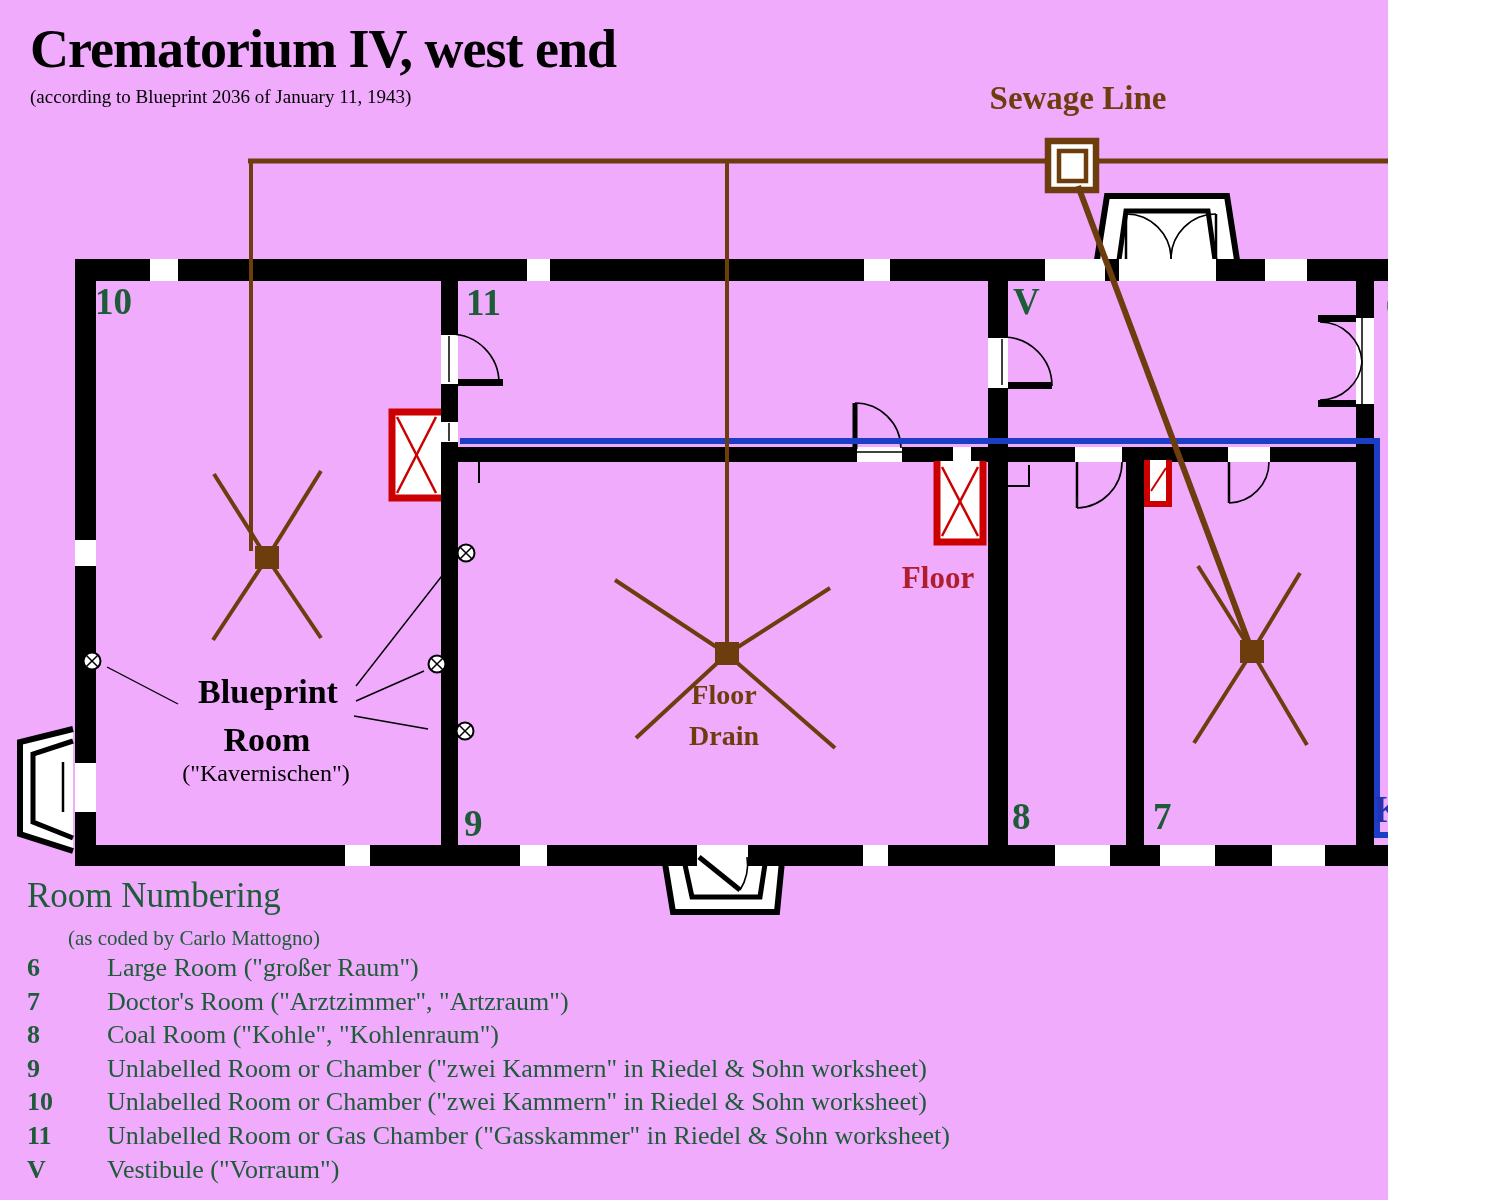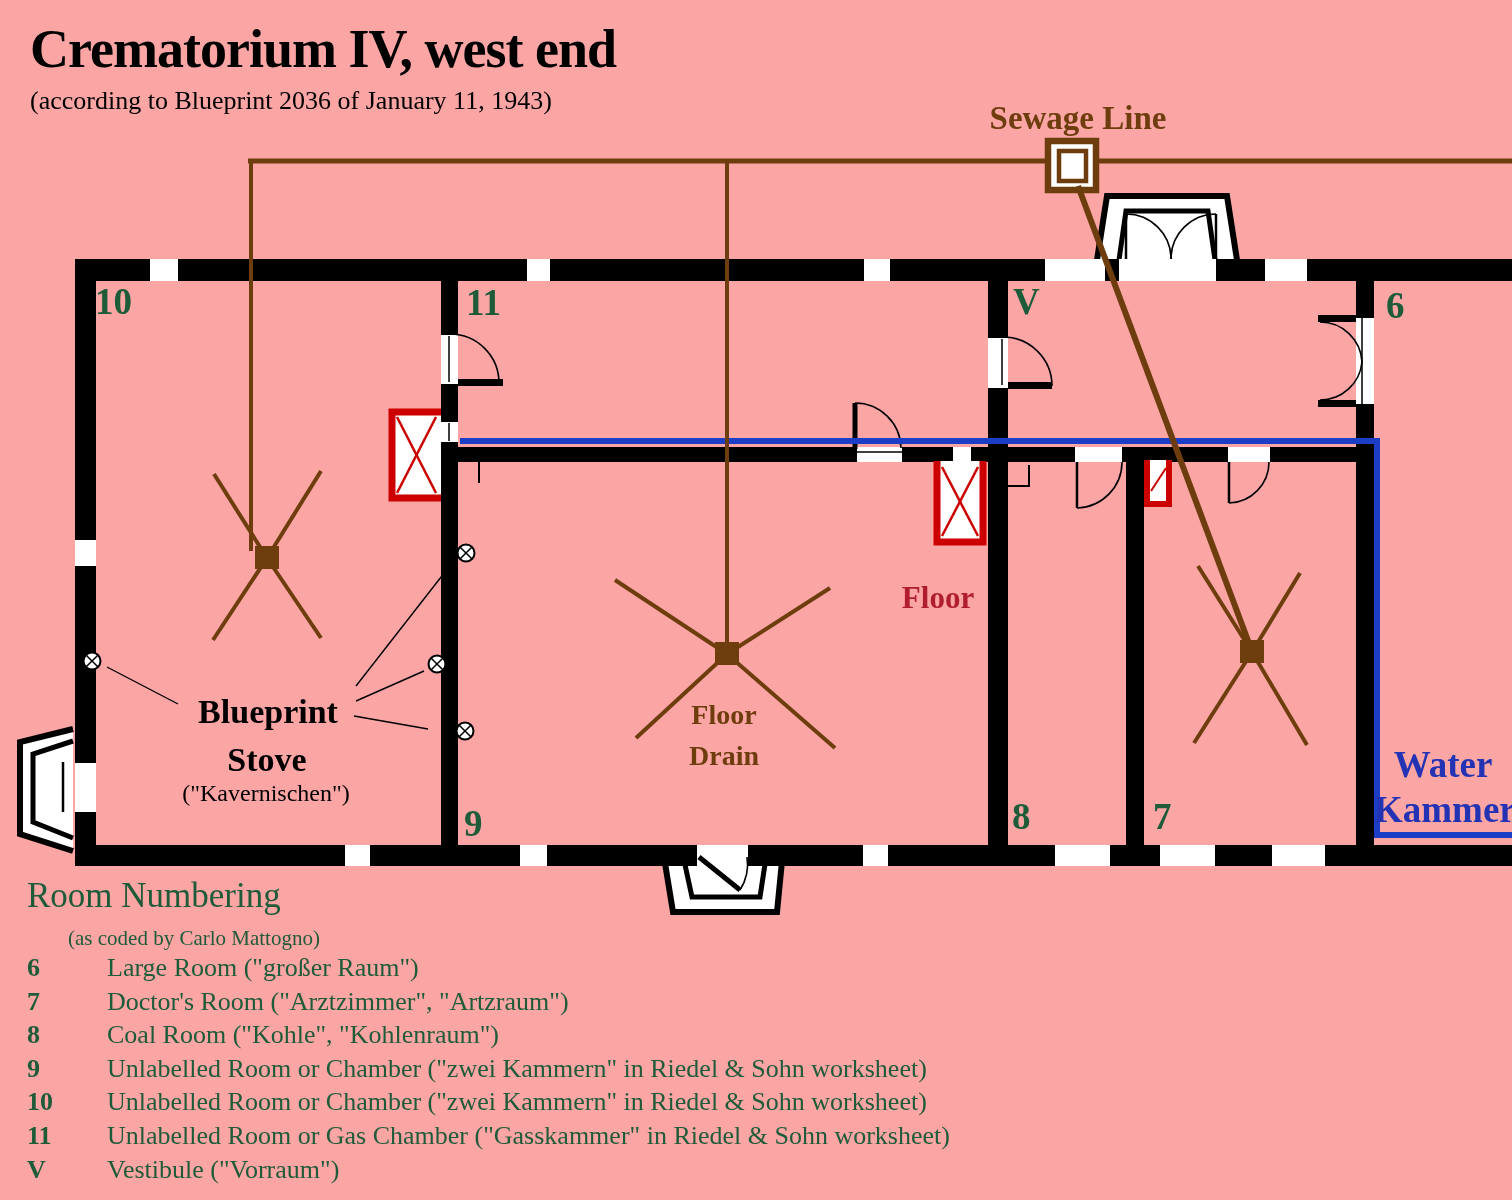--- a/index.html
+++ b/index.html
@@ -1,22 +1,22 @@
 <!DOCTYPE html>
 <html><head>
 <meta charset="utf-8">
 <style>
   html,body{margin:0;padding:0;background:#fff;}
-  #stage{position:relative;width:1512px;height:1200px;background:#fca5a5;overflow:hidden;
+  #stage{position:relative;width:1388px;height:1200px;background:#f0abfc;overflow:hidden;
          font-family:"Liberation Serif","DejaVu Serif",serif;}
   #plan-svg{position:absolute;left:0;top:0;width:1512px;height:1200px;}
   .abs{position:absolute;white-space:nowrap;}
-  .ctr{transform:translateX(-50%);margin-top:20px;}
+  .ctr{transform:translateX(-50%);}
   .title{left:30px;top:18px;font-size:54px;font-weight:bold;color:#000;letter-spacing:-1px;}
-  .subtitle{left:30px;top:86px;font-size:26px;color:#000;}
+  .subtitle{left:30px;top:86px;font-size:19px;color:#000;}
   .sewage-label{left:1078px;top:80px;font-size:33px;font-weight:bold;color:#6e3d0e;}
   .room-num{font-size:37px;font-weight:bold;color:#1e5b38;line-height:1;}
   .stove-label{left:938px;top:560px;font-size:31px;font-weight:bold;color:#b01e2e;}
   .drain-label{font-size:28px;font-weight:bold;color:#6e3d0e;line-height:1;}
   .lamps-label{font-size:34px;font-weight:bold;color:#000;line-height:1;}
   .lamps-sub{font-size:24px;color:#000;line-height:1;}
   .water-box{left:1374px;top:742px;width:138px;text-align:center;font-size:37px;font-weight:bold;
              color:#2433b4;line-height:45px;}
   .legend-head{left:27px;top:876px;font-size:35px;font-weight:normal;color:#1e5b38;}
   .legend-sub{left:27px;top:926px;font-size:21px;color:#1e5b38;margin-left:41px;}
@@ -226,21 +226,21 @@
   <div class="abs room-num" style="left:464px;top:805px;">9</div>
   <div class="abs room-num" style="left:1012px;top:798px;">8</div>
   <div class="abs room-num" style="left:1153px;top:798px;">7</div>
 
   <div class="abs ctr stove-label">Floor</div>
 
   <div class="abs ctr drain-label" style="left:724px;top:681px;">Floor</div>
   <div class="abs ctr drain-label" style="left:724px;top:722px;">Drain</div>
 
   <div class="abs ctr lamps-label" style="left:268px;top:675px;">Blueprint</div>
-  <div class="abs ctr lamps-label" style="left:267px;top:723px;">Stove</div>
+  <div class="abs ctr lamps-label" style="left:267px;top:723px;">Room</div>
   <div class="abs ctr lamps-sub" style="left:266px;top:761px;">("Kavernischen")</div>
 
   <div class="abs water-box">
     <div>Water</div>
     <div>Kammern</div>
   </div>
 
   <div class="abs legend-head">Room Numbering</div>
   <div class="abs legend-sub">(as coded by Carlo Mattogno)</div>
   <div class="abs legend-rows">

